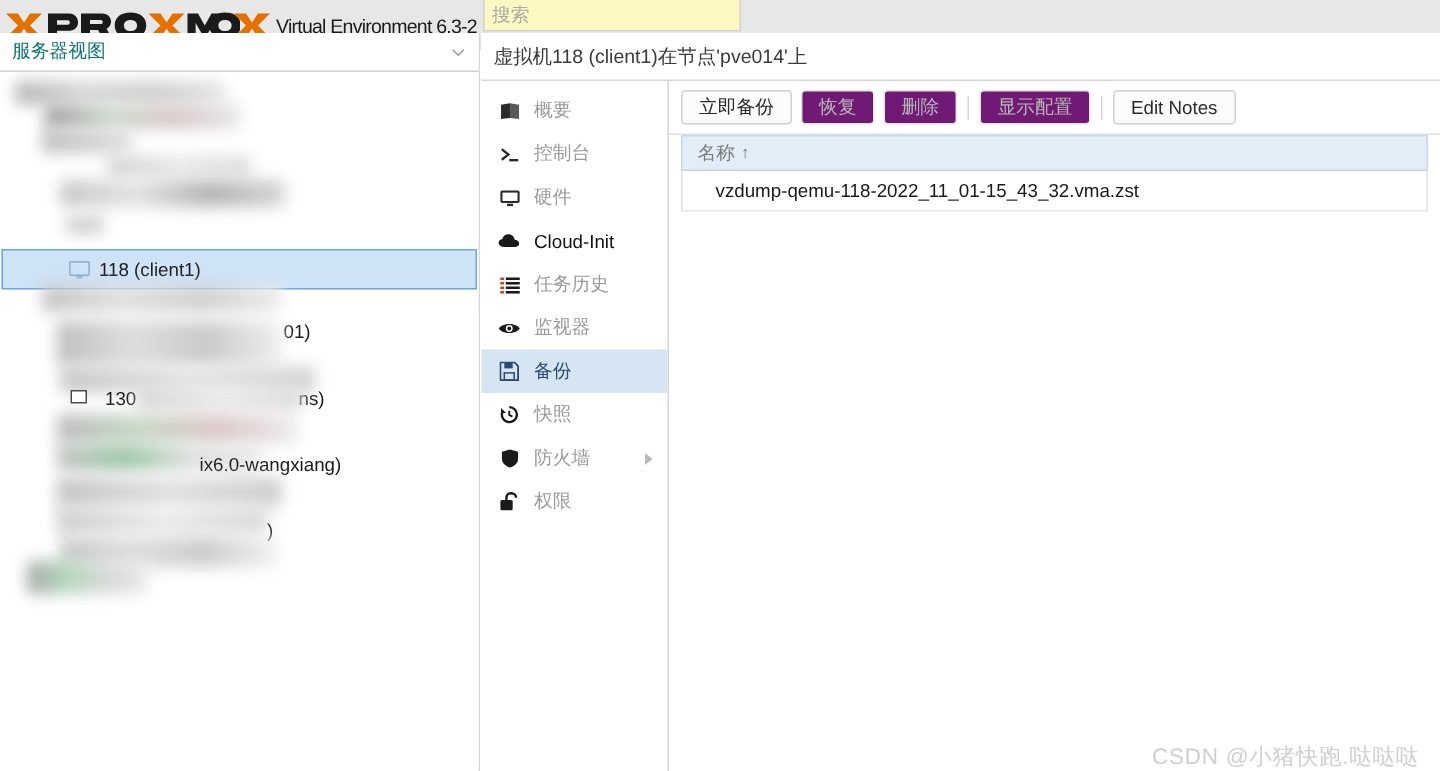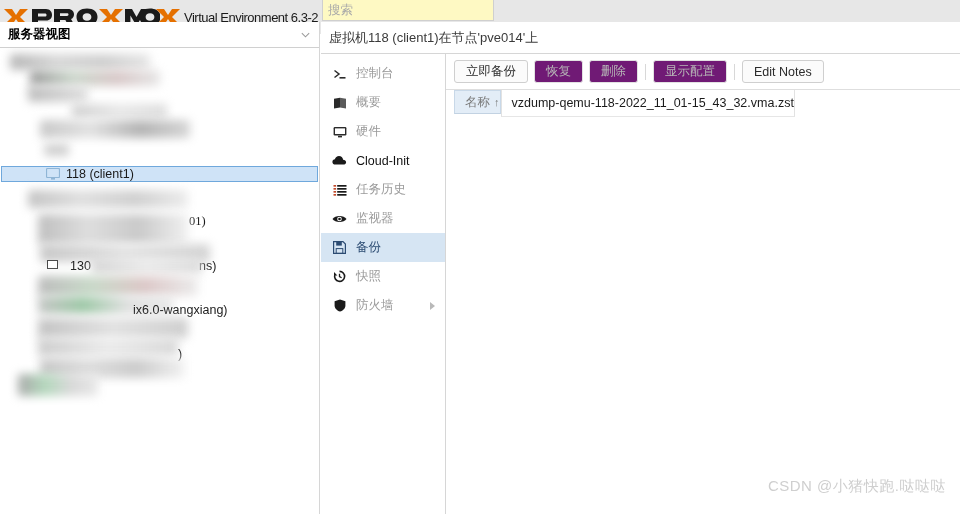--- a/index.html
+++ b/index.html
@@ -64,42 +64,41 @@
   .view-select {
     position: relative;
     height: 26px;
     border-bottom: 1px solid #d0d0d0;
     display: flex; align-items: center;
     padding: 0 8px;
     background: #ffffff;
   }
   .view-select-label {
     font-size: 12.5px;
-    color: #000000;
+    color: #0f766e;
     flex: 1;
-    font-weight: bold;
   }
   .chevron { width: 11px; height: 11px; display: block; }
 
   .tree {
     position: relative;
     height: 465px;
     background: #ffffff;
     overflow: hidden;
   }
   
   .blur {
     position: absolute;
     filter: blur(5px);
     border-radius: 3px;
     pointer-events: none;
   }
   .tree-row-selected {
     position: absolute; left: 1px; top: 118px;
-    width: 317px; height: 16px;
+    width: 317px; height: 27px;
     background: #cfe3f7;
     border: 1px solid #6fa8dc;
     display: flex; align-items: center;
     padding-left: 44px;
     font-size: 12.5px;
     color: #1a1a1a;
   }
   .tree-row-selected .tree-icon { margin-right: 6px; display:block; }
   .tree-text-frag {
     position: absolute;
@@ -201,53 +200,53 @@
   }
   .tb-sep {
     width: 1px; height: 16px;
     background: #d8d8d8;
     margin: 0 7px 0 1px;
   }
 
   .grid {
     flex: 1;
     padding: 0 8px 0 8px;
-    display: flex; flex-direction: row;
+    display: flex; flex-direction: column;
   }
   .grid-head {
     height: 24px;
     background: #e3edf7;
     border: 1px solid #c8d8e8;
     border-bottom: 1px solid #c2d2e2;
     display: flex; align-items: center;
     padding-left: 10px;
     font-size: 12.5px;
     color: #7b7b7b;
   }
   .sort-arrow { margin-left: 4px; font-size: 11px; color: #7b7b7b; }
   .grid-row {
     height: 27px;
     display: flex; align-items: center;
-    padding-left: 10px;
+    padding-left: 22px;
     font-size: 12.5px;
     color: #1a1a1a;
     border-left: 1px solid #e2e2e2;
     border-right: 1px solid #e2e2e2;
     border-bottom: 1px solid #e6e6e6;
     background: #ffffff;
   }
   .grid-fill {
     flex: 1;
     border-left: 1px solid #ffffff;
   }
 
   
   .watermark {
     position: absolute;
-    right: 14px; bottom: 18px;
+    right: 14px; bottom: 0;
     font-size: 15px;
     color: #cfcfcf;
     letter-spacing: 0.5px;
     white-space: nowrap;
     pointer-events: none;
   }
 </style>
 </head>
 <body>
 
@@ -302,21 +301,21 @@
 
       <div class="tree-row-selected">
         <svg class="tree-icon" width="14" height="12" viewBox="0 0 14 12">
           <rect x="0.5" y="0.5" width="13" height="9" rx="1" fill="none" stroke="#8fb5d6" stroke-width="1.2"></rect>
           <rect x="5" y="10" width="4" height="1.6" fill="#8fb5d6"></rect>
         </svg>
         <span>118 (client1)</span>
       </div>
 
       <div class="blur" style="left:28px; top:142px; width:160px; height:18px; background:linear-gradient(90deg,#c4c4c4,#e0e0e0,#d0d0d0,#ececec);"></div>
-      <span class="tree-text-frag" style="left:189px; top:166px;font-family:Liberation Serif, serif;">01)</span>
+      <span class="tree-text-frag" style="left:189px; top:166px;">01)</span>
 
       <div class="blur" style="left:38px; top:166px; width:150px; height:30px; background:linear-gradient(90deg,#bfbfbf,#dedede,#cacaca,#f0f0f0);"></div>
       <div class="blur" style="left:40px; top:196px; width:170px; height:18px; background:linear-gradient(90deg,#c8c8c8,#e4e4e4,#d4d4d4);"></div>
 
       <div class="tree-chk" style="left:47px; top:212px;"></div>
       <span class="tree-text-frag" style="left:70px; top:211px;">130</span>
       <span class="tree-text-frag" style="left:199px; top:211px;">ns)</span>
       <div class="blur" style="left:92px; top:210px; width:110px; height:16px; background:linear-gradient(90deg,#d6d6d6,#eaeaea,#dcdcdc);"></div>
 
       <div class="blur" style="left:38px; top:228px; width:160px; height:20px; background:linear-gradient(90deg,#bdbdbd,#c9d9c9,#dcc8c8,#ececec);"></div>
@@ -336,35 +335,35 @@
 
     <div class="page-title">虚拟机118 (client1)在节点'pve014'上</div>
 
     <div class="body-split">
 
       <div class="navmenu">
 
         <div class="nav-item">
           <span class="nav-icon">
             <svg width="14" height="12" viewBox="0 0 14 12">
+              <path d="M1 1.8 L7 0.8 L7 10.6 L1 11.4 Z" fill="#2b2b2b"></path>
+              <path d="M7 0.8 L13 1.8 L13 11.4 L7 10.6 Z" fill="#5a5a5a"></path>
+            </svg>
+          </span>
+          <span>概要</span>
+        </div>
+
+        <div class="nav-item">
+          <span class="nav-icon">
+            <svg width="14" height="12" viewBox="0 0 14 12">
               <path d="M1.5 2.5 L6 6 L1.5 9.5" fill="none" stroke="#2b2b2b" stroke-width="1.5"></path>
               <rect x="6.5" y="9" width="6" height="1.6" fill="#2b2b2b"></rect>
             </svg>
           </span>
           <span>控制台</span>
-        </div>
-
-        <div class="nav-item">
-          <span class="nav-icon">
-            <svg width="14" height="12" viewBox="0 0 14 12">
-              <path d="M1 1.8 L7 0.8 L7 10.6 L1 11.4 Z" fill="#2b2b2b"></path>
-              <path d="M7 0.8 L13 1.8 L13 11.4 L7 10.6 Z" fill="#5a5a5a"></path>
-            </svg>
-          </span>
-          <span>概要</span>
         </div>
 
         <div class="nav-item">
           <span class="nav-icon">
             <svg width="14" height="12" viewBox="0 0 14 12">
               <rect x="0.6" y="1" width="12.8" height="8.4" rx="1.2" fill="#2b2b2b"></rect>
               <rect x="2" y="2.4" width="10" height="5.6" fill="#ffffff"></rect>
               <rect x="5" y="9.8" width="4" height="1.6" fill="#2b2b2b"></rect>
             </svg>
           </span>
@@ -437,20 +436,29 @@
               <path d="M6 0.6 L11.4 2.2 L11.4 6.6 C11.4 9.6 9 11.8 6 12.6 C3 11.8 0.6 9.6 0.6 6.6 L0.6 2.2 Z" fill="#1a1a1a"></path>
               <path d="M6 2 L6 11.3 C3.8 10.6 2 8.9 2 6.6 L2 3.1 Z" fill="#ffffff" opacity="0.0"></path>
             </svg>
           </span>
           <span>防火墙</span>
           <svg class="nav-arrow" width="7" height="9" viewBox="0 0 7 9">
             <path d="M1 0.5 L6 4.5 L1 8.5 Z" fill="#b9b9b9"></path>
           </svg>
         </div>
 
+        <div class="nav-item">
+          <span class="nav-icon">
+            <svg width="14" height="13" viewBox="0 0 14 13">
+              <path d="M4.6 5.6 L4.6 3.8 C4.6 2 6 0.8 7.8 0.8 C9.6 0.8 11 2 11 3.8" fill="none" stroke="#1a1a1a" stroke-width="1.6"></path>
+              <rect x="0.6" y="5.4" width="8.2" height="6.8" rx="1" fill="#1a1a1a"></rect>
+            </svg>
+          </span>
+          <span>权限</span>
+        </div>
       </div>
 
       <div class="backup-panel">
 
         <div class="toolbar">
           <div class="tb-btn">立即备份</div>
           <div class="tb-btn disabled">恢复</div>
           <div class="tb-btn disabled">删除</div>
           <div class="tb-sep"></div>
           <div class="tb-btn disabled">显示配置</div>

